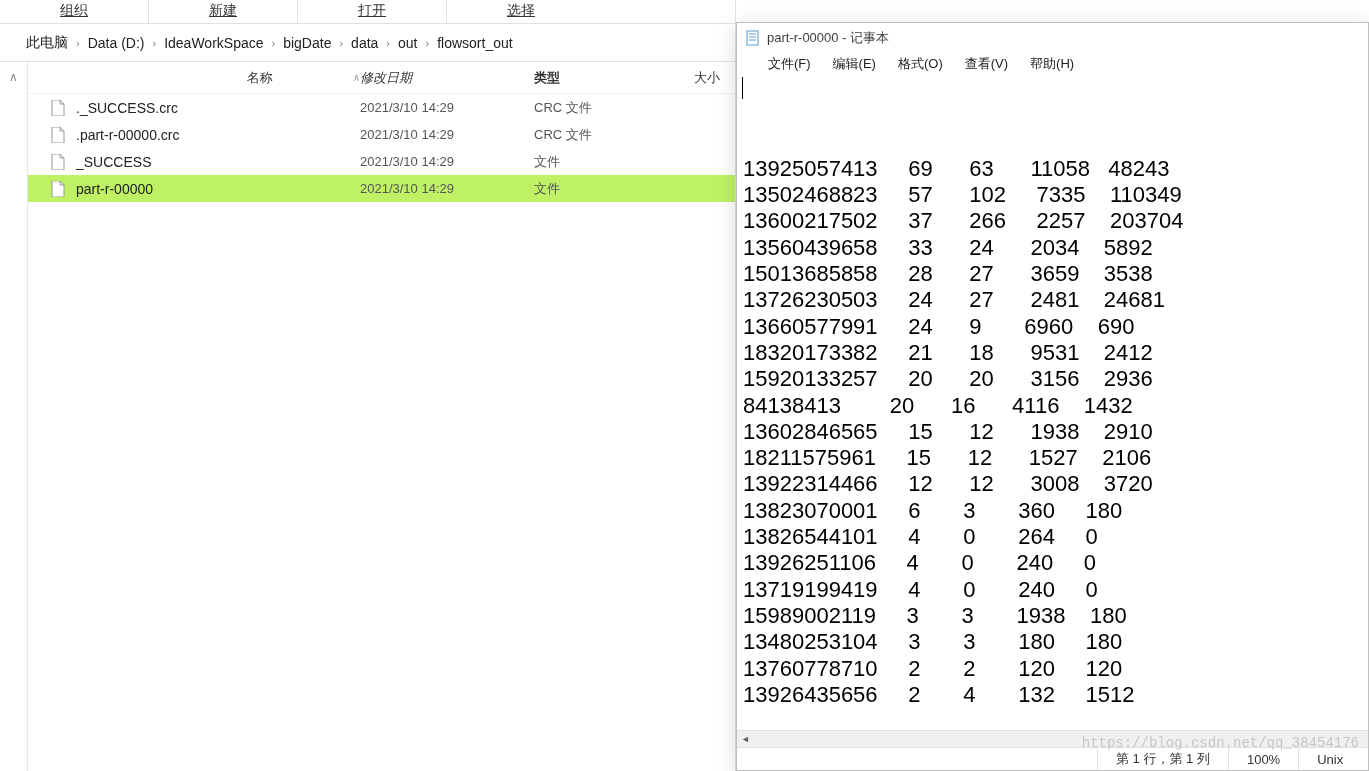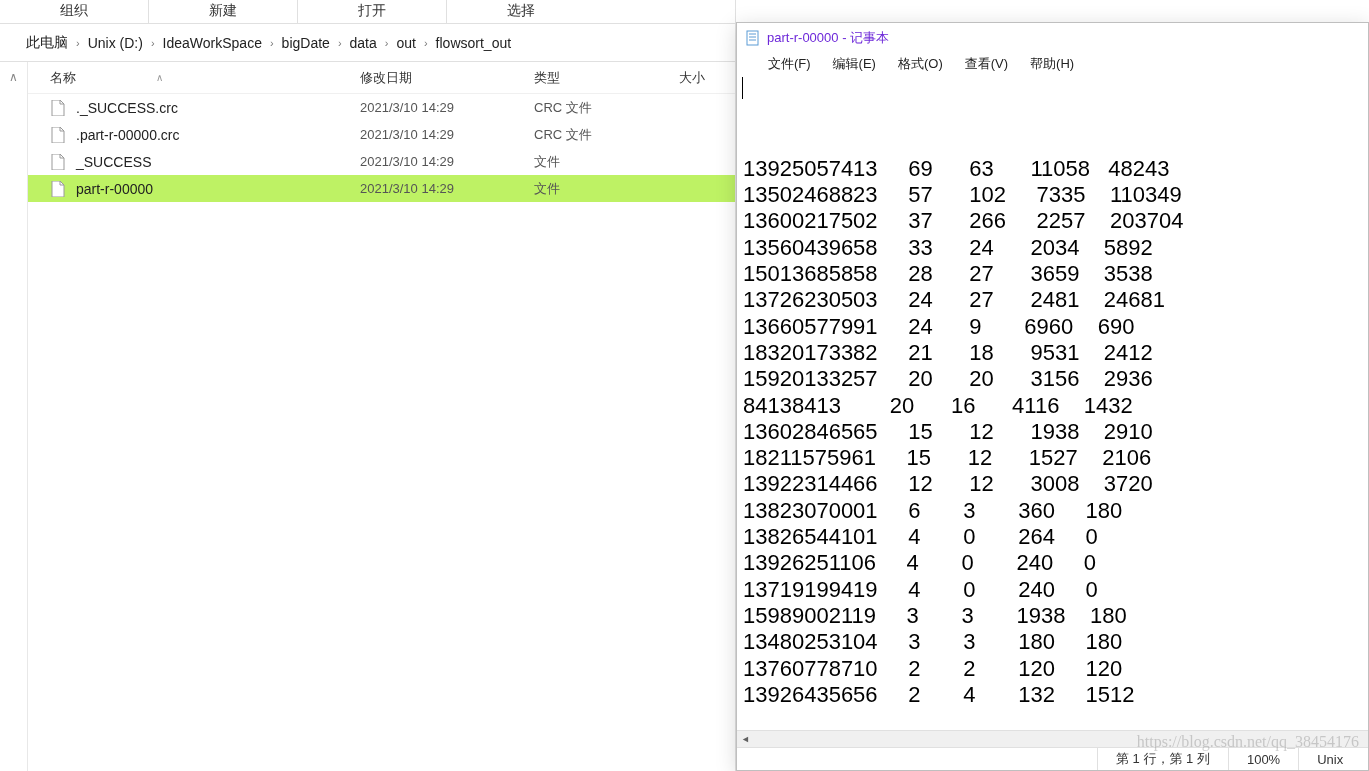--- a/index.html
+++ b/index.html
@@ -1,76 +1,76 @@
 <!DOCTYPE html>
 <html><head>
 <meta charset="utf-8">
 <style>
 * { margin: 0; padding: 0; box-sizing: border-box; font-family: "Microsoft YaHei", "Segoe UI", sans-serif; }
 body { background: #fff; width: 1369px; height: 771px; overflow: hidden; position: relative; }
 
 
 .explorer { position: absolute; left: 0; top: 0; width: 736px; height: 771px; background: #fff; border-right: 1px solid #e0e0e0; }
 .ribbon { height: 24px; display: flex; border-bottom: 1px solid #e0e0e0; font-size: 14px; color: #333; }
-.ribbon-tab { padding: 2px 60px 2px 60px; text-align: center; }
+.ribbon-tab { padding: 2px 60px 2px 60px; text-align: center; text-decoration: underline; }
 .ribbon-sep { width: 1px; background: #e0e0e0; }
 .breadcrumb { height: 38px; display: flex; align-items: center; padding: 0 24px; font-size: 14px; color: #222; border-bottom: 1px solid #e0e0e0; }
 .crumb { margin: 0 2px; cursor: pointer; }
 .crumb-sep { margin: 0 6px; color: #777; font-size: 11px; }
 .explorer-body { display: flex; height: calc(100% - 62px); }
 .left-strip { width: 28px; background: #fff; border-right: 1px solid #e8e8e8; display: flex; flex-direction: column; align-items: center; padding-top: 4px; }
 .left-strip .chev { font-size: 12px; color: #888; margin: 4px 0; }
 .file-pane { flex: 1; }
 .file-header { display: flex; height: 32px; align-items: center; font-size: 13px; color: #333; border-bottom: 1px solid #f0f0f0; }
-.fh-name { padding-left: 22px; width: 332px; display: flex; align-items: center; }
+.fh-name { padding-left: 22px; width: 332px; display: flex; align-items: center; justify-content: flex-end; }
 .fh-name .sort { margin-left: 80px; font-size: 10px; color: #999; }
-.fh-date { width: 174px; }
-.fh-type { width: 145px; }
-.fh-size { flex: 1; }
+.fh-date { width: 174px; font-style: italic; }
+.fh-type { width: 145px; font-weight: bold; }
+.fh-size { flex: 1; text-align: center; }
 .file-row { display: flex; height: 27px; align-items: center; font-size: 14px; color: #222; padding-left: 22px; cursor: pointer; }
 .file-row.selected { background: #bef264; }
 .file-icon { width: 16px; height: 16px; margin-right: 10px; display: inline-flex; align-items: center; justify-content: center; }
 .file-icon svg { width: 14px; height: 16px; }
 .fr-name { width: 310px; display: flex; align-items: flex-start; }
 .fr-date { width: 174px; color: #555; font-size: 13px; }
 .fr-type { width: 145px; color: #555; font-size: 13px; }
 
 
 .notepad { position: absolute; left: 736px; top: 22px; width: 633px; height: 749px; background: #fff; border: 1px solid #bfbfbf; box-shadow: 0 4px 20px rgba(0,0,0,.15); display: flex; flex-direction: column; }
-.np-titlebar { height: 30px; display: flex; align-items: center; padding: 0 8px; font-size: 13px; color: #6d28d9; }
+.np-titlebar { height: 30px; display: flex; align-items: center; padding: 0 8px; font-size: 13px; color: #404040; }
 .np-title-icon { width: 16px; height: 16px; margin-right: 6px; }
 .np-menubar { height: 22px; display: flex; align-items: center; padding: 0 22px; font-size: 13px; color: #222; gap: 4px; }
 .np-menu { padding: 0 9px; cursor: pointer; }
 .np-content { flex: 1; overflow: hidden; font-family: Consolas, monospace; font-size: 22px; color: #000; padding: 2px 6px; line-height: 26.3px; white-space: pre; position: relative; }
 .np-cursor { position: absolute; left: 5px; top: 2px; width: 1px; height: 22px; background: #000; }
 .np-content-inner { white-space: pre; }
 .np-scrollbar-h { height: 17px; background: #f0f0f0; border-top: 1px solid #e0e0e0; display: flex; align-items: center; }
 .np-scroll-arrow { width: 17px; height: 17px; display: flex; align-items: center; justify-content: center; font-size: 9px; color: #606060; }
 .np-statusbar { height: 23px; display: flex; align-items: center; font-size: 13px; color: #333; border-top: 1px solid #e0e0e0; }
 .np-status-spacer { width: 360px; }
 .np-status-cell { border-left: 1px solid #e0e0e0; padding: 0 18px; height: 100%; display: flex; align-items: center; }
-.watermark { position: absolute; right: 10px; bottom: 20px; font-size: 16px; color: rgba(120,120,120,.35); font-family: Liberation Serif, serif; pointer-events: none; }
+.watermark { position: absolute; right: 10px; bottom: 20px; font-size: 14px; color: rgba(120,120,120,.35); font-family: Liberation Mono, monospace; pointer-events: none; }
 </style>
 </head>
 <body>
 
 <div class="explorer">
   <div class="ribbon" id="ribbon">
       <div class="ribbon-tab">组织</div>
       <div class="ribbon-sep"></div>
       <div class="ribbon-tab">新建</div>
       <div class="ribbon-sep"></div>
       <div class="ribbon-tab">打开</div>
       <div class="ribbon-sep"></div>
       <div class="ribbon-tab">选择</div>
     </div>
   <div class="breadcrumb" id="breadcrumb">
       <span class="crumb">此电脑</span>
       <span class="crumb-sep">›</span>
-      <span class="crumb">Unix (D:)</span>
+      <span class="crumb">Data (D:)</span>
       <span class="crumb-sep">›</span>
       <span class="crumb">IdeaWorkSpace</span>
       <span class="crumb-sep">›</span>
       <span class="crumb">bigDate</span>
       <span class="crumb-sep">›</span>
       <span class="crumb">data</span>
       <span class="crumb-sep">›</span>
       <span class="crumb">out</span>
       <span class="crumb-sep">›</span>
       <span class="crumb">flowsort_out</span>

